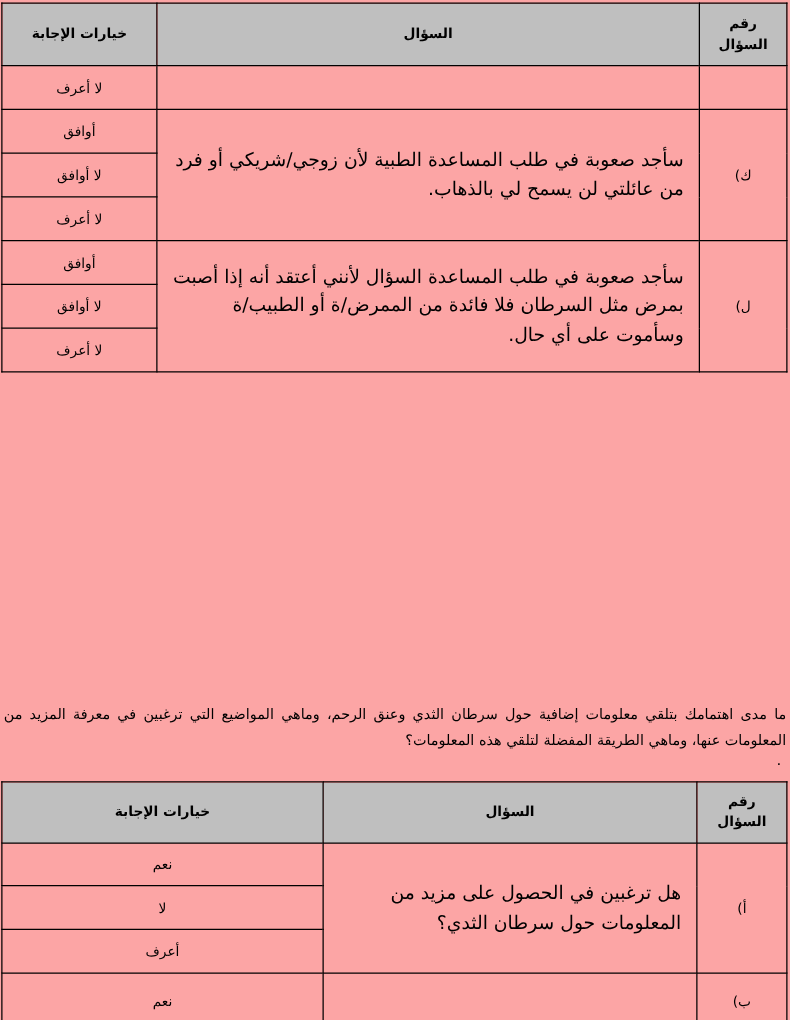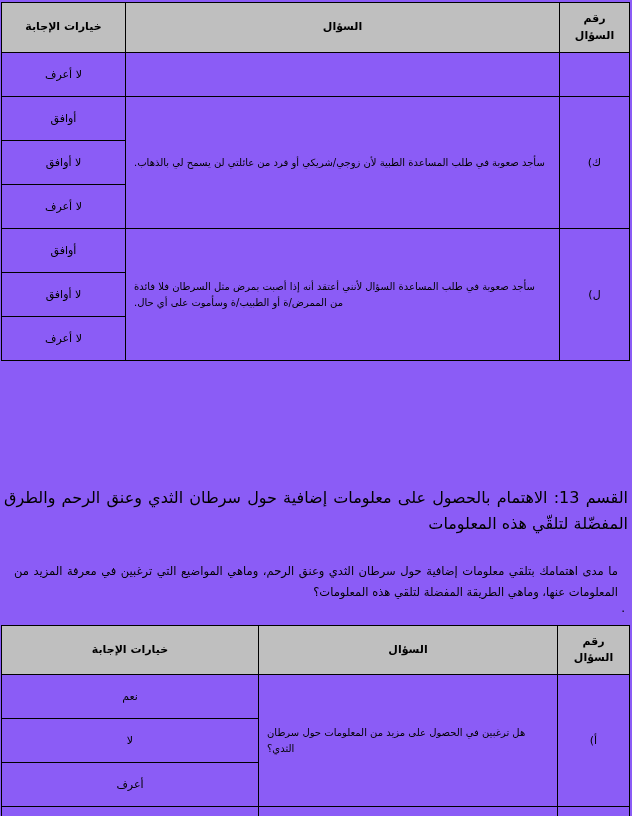--- a/index.html
+++ b/index.html
@@ -4,21 +4,21 @@
 <style>
   * { margin: 0; padding: 0; box-sizing: border-box; }
   html, body { background: #ffffff; }
   body { width: 632px; }
 
   .page {
     position: relative;
     width: 632px;
     height: 816px;
     overflow: hidden;
-    background: #8b5cf6;
+    background: #fca5a5;
     color: #000000;
     direction: rtl;
     font-family: "DejaVu Sans", sans-serif;
   }
 
   table.qtable {
     position: absolute;
     right: 2px;
     border-collapse: collapse;
     table-layout: fixed;
@@ -47,26 +47,26 @@
 
   .t1 tr.row { height: 35px; }
   .t2 tr.row-a { height: 34px; }
   .t2 tr.row-b { height: 35px; }
   .t2 tr.row-last { height: 45px; }
 
   td.answer {
     text-align: center;
     vertical-align: middle;
     font-size: 11px;
-    padding: 15px 4px;
+    padding: 2px 4px;
   }
   td.question {
-    text-align: left;
+    text-align: right;
     vertical-align: middle;
-    font-size: 10px;
+    font-size: 15px;
     line-height: 1.55;
     padding: 4px 12px 4px 8px;
   }
   td.qnum {
     text-align: center;
     vertical-align: middle;
     font-size: 11px;
     padding: 2px 4px;
   }
 
@@ -80,21 +80,21 @@
     line-height: 26px;
     text-align: justify;
     text-align-last: right;
     font-weight: normal;
   }
   .section-intro {
     position: absolute;
     top: 561px;
     right: 0;
     left: 0;
-    padding: 0 14px;
+    padding: 0 3px;
     font-size: 11.5px;
     line-height: 21px;
     text-align: justify;
     text-align-last: right;
   }
   .stray-period {
     position: absolute;
     top: 601px;
     right: 7px;
     font-size: 12px;
@@ -144,21 +144,20 @@
       </tr>
       <tr class="row">
         <td class="answer">لا أوافق</td>
       </tr>
       <tr class="row">
         <td class="answer">لا أعرف</td>
       </tr>
     </tbody>
   </table>
 
-  <div class="section-title">القسم 13: الاهتمام بالحصول على معلومات إضافية حول سرطان الثدي وعنق الرحم والطرق المفضّلة لتلقّي هذه المعلومات</div>
 
   <div class="section-intro">ما مدى اهتمامك بتلقي معلومات إضافية حول سرطان الثدي وعنق الرحم، وماهي المواضيع التي ترغبين في معرفة المزيد من المعلومات عنها، وماهي الطريقة المفضلة لتلقي هذه المعلومات؟</div>
 
   <div class="stray-period">.</div>
 
   <table class="qtable t2">
     <colgroup>
       <col style="width:72px">
       <col style="width:299px">
       <col style="width:257px">

